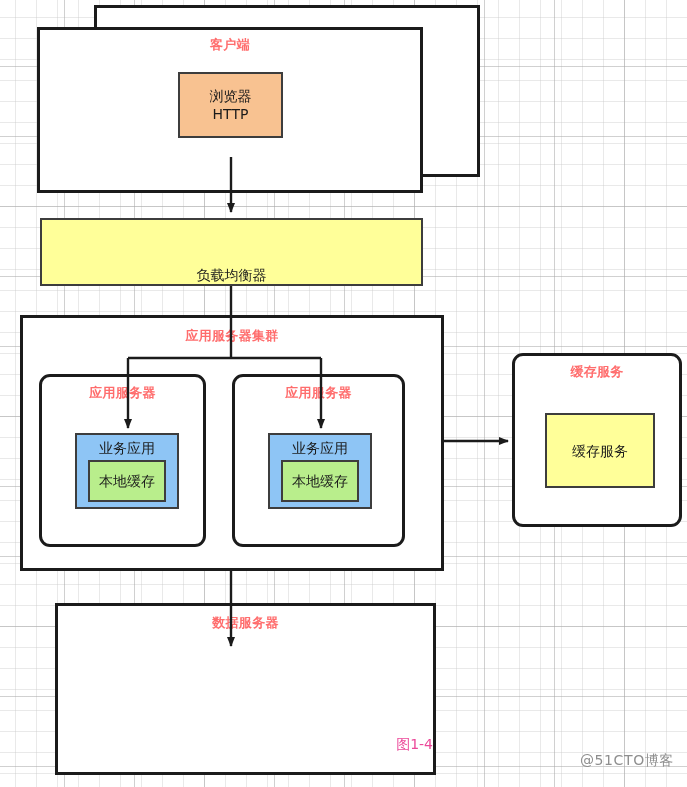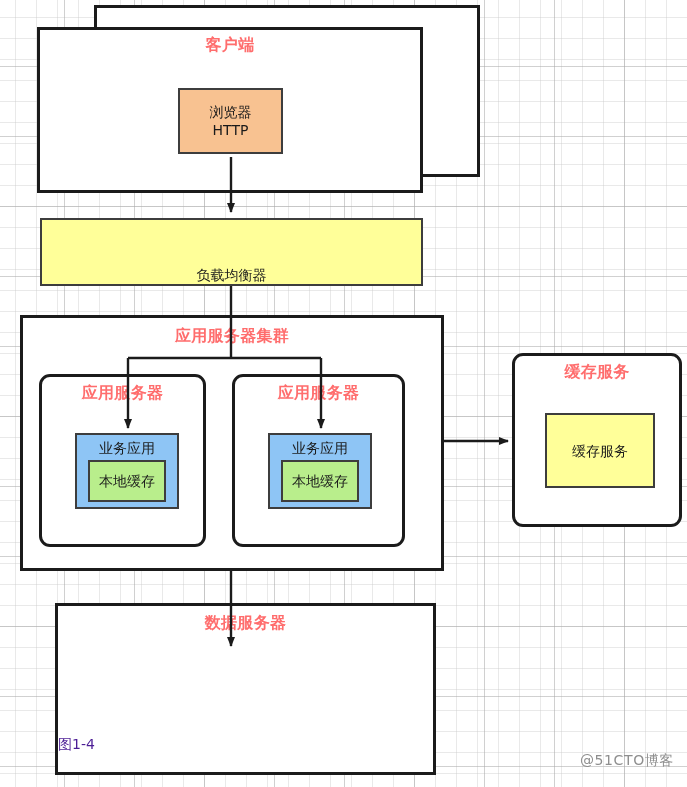--- a/index.html
+++ b/index.html
@@ -36,21 +36,21 @@
     background: #ffffff;
     border: 3px solid #1b1b1b;
     border-radius: 11px;
   }
   .grouplabel {
     position: absolute;
     left: 0;
     right: 0;
     text-align: center;
     color: #ff6d6d;
-    font-size: 16px;
+    font-size: 13px;
     line-height: 16px;
     font-weight: 600;
     letter-spacing: 0.3px;
     white-space: nowrap;
   }
   .fillbox {
     position: absolute;
     box-sizing: border-box;
     border: 2px solid #3d3d3d;
     display: flex;
@@ -58,22 +58,22 @@
     justify-content: center;
     flex-direction: column;
     color: #1a1a1a;
     font-size: 14px;
     line-height: 18px;
     text-align: center;
   }
   .fillbox span { display: block; }
   .caption {
     position: absolute;
-    text-align: left;
-    color: #4c1d95;
+    text-align: right;
+    color: #ec4899;
     font-size: 14px;
     white-space: nowrap;
   }
   .watermark {
     position: absolute;
     color: #8e8e8e;
     font-size: 14px;
     letter-spacing: 0.6px;
     white-space: nowrap;
   }
@@ -97,21 +97,21 @@
 <body>
 
 <div id="canvas">
 
   <div class="node plainbox" style="left:94px; top:5px; width:386px; height:172px;"></div>
 
   <div class="node plainbox" style="left:37px; top:27px; width:386px; height:166px;">
     <div class="grouplabel" style="top:7px;">客户端</div>
   </div>
 
-  <div class="fillbox" style="left:178px; top:88px; width:105px; height:66px; background:#f8c291;">
+  <div class="fillbox" style="left:178px; top:72px; width:105px; height:66px; background:#f8c291;">
     <span>浏览器</span>
     <span>HTTP</span>
   </div>
 
   <div class="fillbox" style="left:40px; top:218px; width:383px; height:68px; background:#ffff99;justify-content:flex-end;">
     <span>负载均衡器</span>
   </div>
 
   <div class="node plainbox" style="left:20px; top:315px; width:424px; height:256px;">
     <div class="grouplabel" style="top:10px;">应用服务器集群</div>

